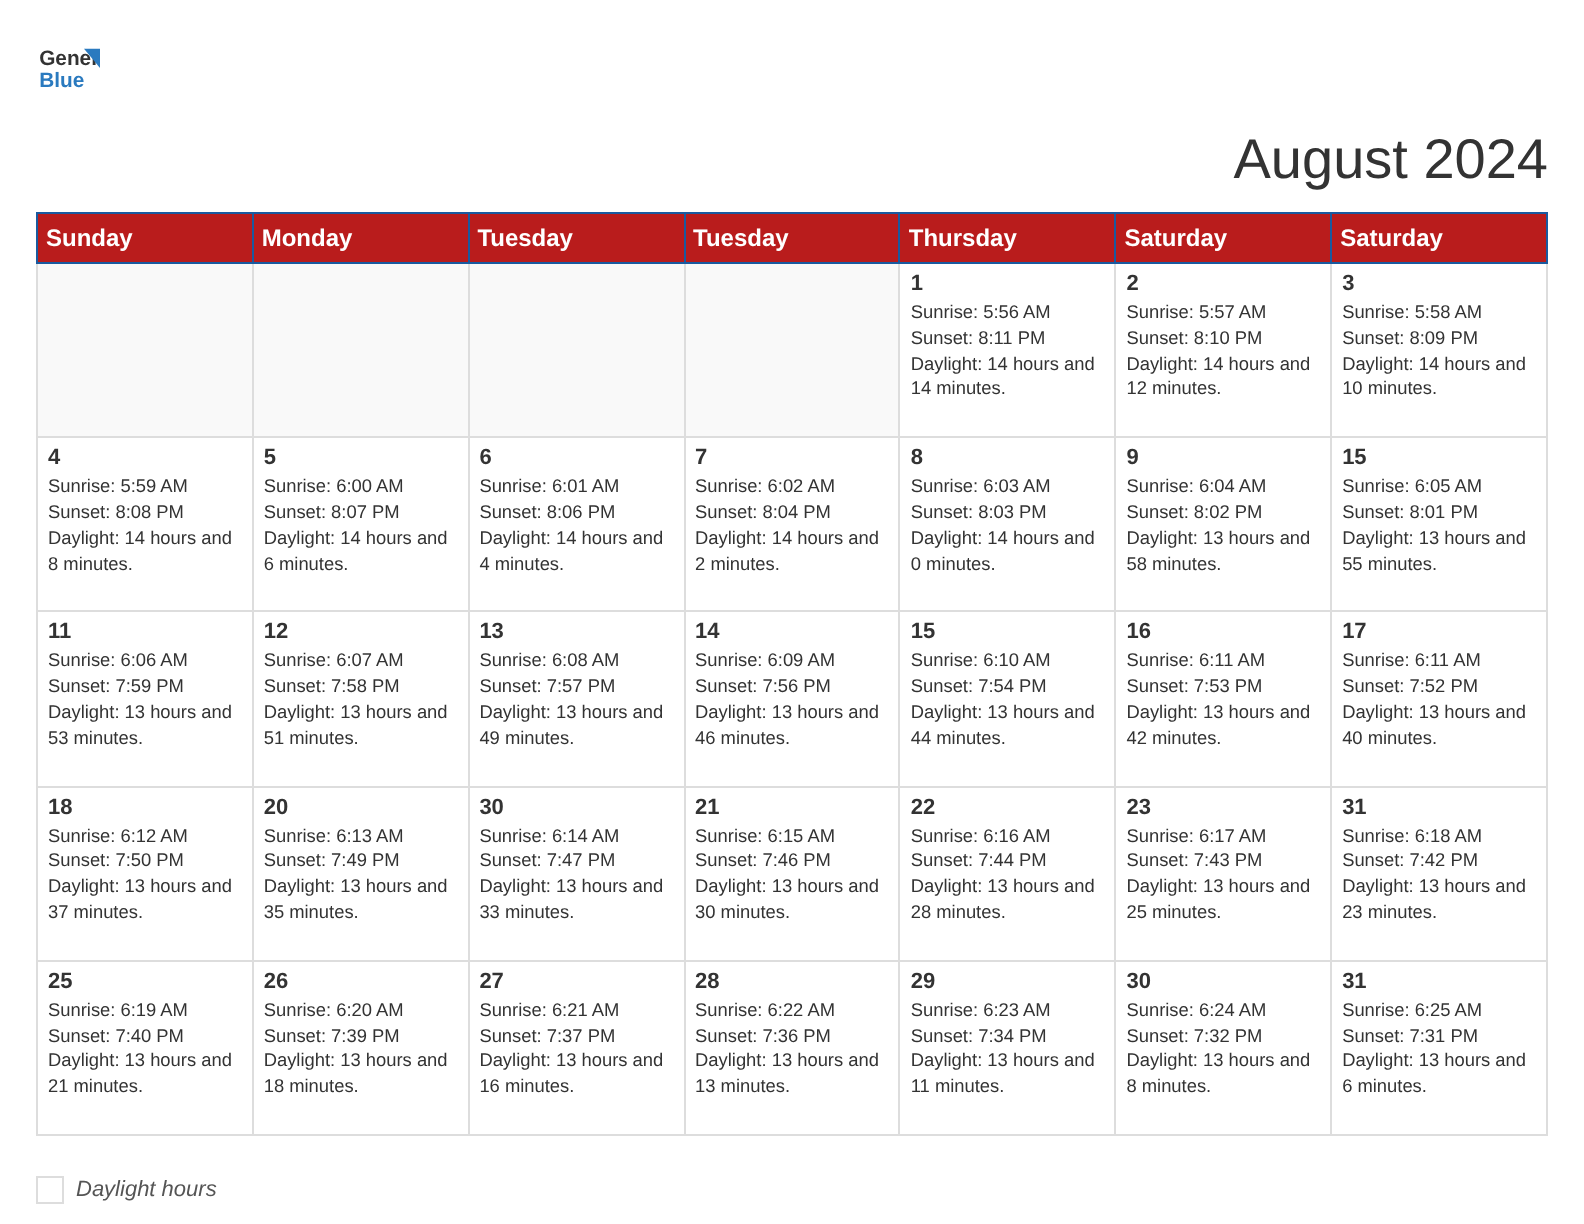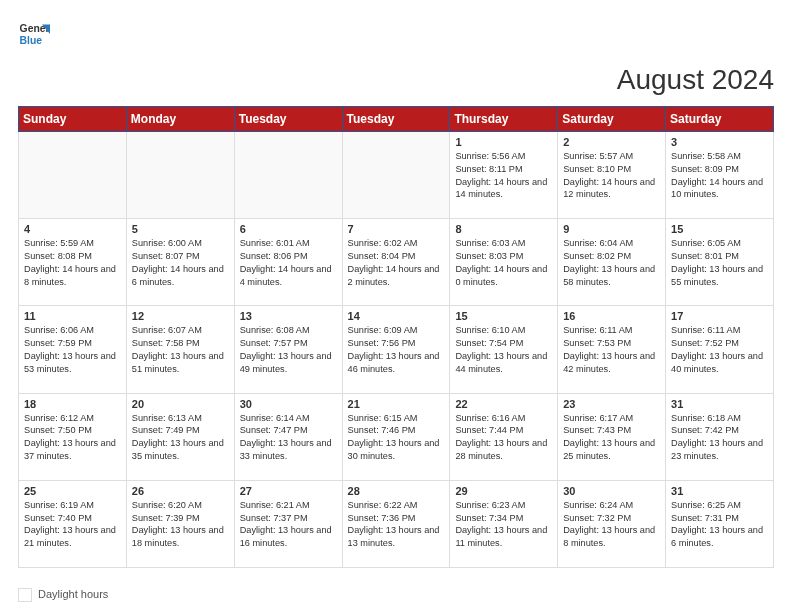--- a/index.html
+++ b/index.html
@@ -79,24 +79,26 @@
       display: block;
       margin-bottom: 2px;
     }
     .day-info {
       line-height: 1.4;
       font-size: 9.2px;
       color: #333;
     }
     .footer {
       display: flex;
+      align-items: center;
       margin-top: 20px;
       font-size: 11px;
       color: #555;
       gap: 6px;
+      font-style: italic;
     }
     .daylight-box {
       width: 14px;
       height: 14px;
       background: #fff;
       border: 1px solid #ddd;
       display: inline-block;
     }
   </style>
 </head>

